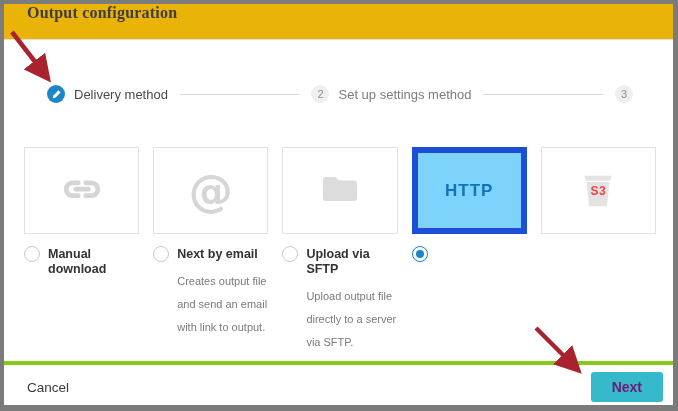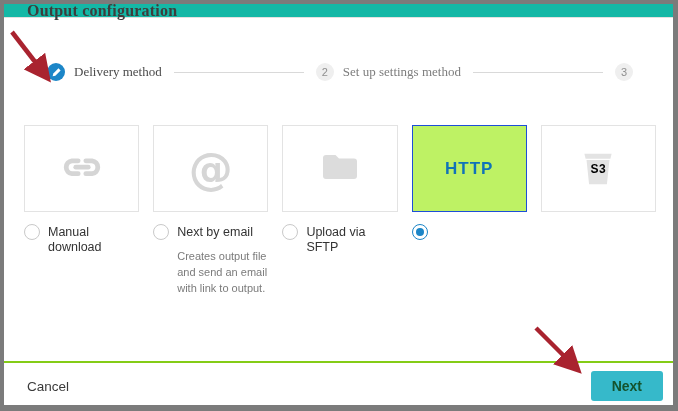--- a/index.html
+++ b/index.html
@@ -7,86 +7,86 @@
   body { font-family:"Liberation Sans", sans-serif; background:#fff; }
 
   .frame {
     position:relative; width:678px; height:411px;
     border:4px solid #7b7b7b; border-right-width:5px; border-bottom-width:6px;
     background:#fff; overflow:hidden;
   }
   .dialog { display:flex; flex-direction:column; width:100%; height:100%; background:#fff; }
 
   .header {
-    background:#14b8a6; border-bottom:1px solid #e2e2e0;
-    height:14px; display:flex; align-items:center; padding-left:23px; flex:0 0 auto;
+    background:#eab308; border-bottom:1px solid #e2e2e0;
+    height:36px; display:flex; align-items:flex-start; padding-left:23px; flex:0 0 auto;
   }
   .header h1 {
     font-family:"Liberation Serif", serif; font-size:16px; font-weight:600; color:#3d3d3d;
     letter-spacing:.2px;
   }
 
   
   .stepper {
     display:flex; align-items:center; margin:45px 40px 0 43px; flex:0 0 auto;
   }
   .step { display:flex; align-items:center; flex:0 0 auto; }
   .step-circle {
     width:18px; height:18px; border-radius:50%; flex:0 0 auto;
     display:flex; align-items:center; justify-content:center;
   }
   .step-circle.blue { background:#1c86c8; }
   .step-circle.gray { background:#efefef; color:#8f8f8f; font-size:11px; }
-  .step-label { margin-left:9px; font-size:13px; color:#7d7d7d; white-space:nowrap;font-family:Liberation Serif, serif; }
+  .step-label { margin-left:9px; font-size:13px; color:#7d7d7d; white-space:nowrap; }
   .step.active .step-label { color:#4a4a4a; }
   .step-line { flex:1 1 auto; height:1px; background:#d9d9d9; margin:0 12px; }
 
   
   .cards, .opts {
     display:grid; grid-template-columns:repeat(5,1fr); gap:14px;
     margin:0 17px 0 20px;
   }
   .cards { margin-top:44px; }
   .card {
     height:87px; background:#fff; border:1px solid #e3e3e3;
     display:flex; align-items:center; justify-content:center; cursor:pointer;
   }
-  .card.selected { background:#bef264; border:1px solid #1d4ed8; }
+  .card.selected { background:#7dd3fc; border:6px solid #1d4ed8; }
   .http-label { color:#1173b8; font-weight:bold; font-size:17px; letter-spacing:1px; }
   .at-glyph { font-size:44px; font-weight:bold; color:#d6d6d6; line-height:1;
               font-family:"DejaVu Sans", sans-serif; }
   .bucket-wrap { position:relative; display:flex; align-items:center; justify-content:center; }
   .bucket-label {
-    position:absolute; color:#000000; font-weight:bold; font-size:12px; letter-spacing:.5px;
+    position:absolute; color:#ef4444; font-weight:bold; font-size:12px; letter-spacing:.5px;
   }
 
   
   .opts { margin-top:12px; }
   .opt { position:relative; padding-left:24px; cursor:pointer; }
   .radio {
     position:absolute; left:0; top:0; width:16px; height:16px; border-radius:50%;
     border:1px solid #c9c9c9; background:#fff;
   }
   .radio.selected { border:1px solid #1b85c7; }
   .radio.selected::after {
     content:""; position:absolute; left:3px; top:3px; width:8px; height:8px;
     border-radius:50%; background:#1b85c7;
   }
-  .opt-title { font-size:12.5px; font-weight:normal; color:#333; line-height:15px; padding-top:1px; }
-  .opt-desc { margin-top:8px; font-size:11px; color:#7b7b7b; line-height:16px; }
+  .opt-title { font-size:12.5px; font-weight:bold; color:#333; line-height:15px; padding-top:1px; }
+  .opt-desc { margin-top:8px; font-size:11px; color:#7b7b7b; line-height:23px; }
 
   
   .footer {
-    margin-top:auto; border-top:2px solid #84cc16; height:44px; flex:0 0 auto;
+    margin-top:auto; border-top:4px solid #84cc16; height:44px; flex:0 0 auto;
     display:flex; align-items:center; justify-content:space-between;
     padding:4px 10px 0 23px;
   }
   .cancel { font-size:13.5px; color:#3a3a3a; cursor:pointer; }
   .next-btn {
-    background:#36b9ca; color:#14532d; border:none; border-radius:3px;
+    background:#36b9ca; color:#701a75; border:none; border-radius:3px;
     font-family:"Liberation Sans", sans-serif; font-size:14px; font-weight:bold;
     padding:7px 21px; cursor:pointer;
   }
 
   .arrow { position:absolute; z-index:5; pointer-events:none; }
 </style>
 </head>
 <body>
 
 <div class="frame">
@@ -156,20 +156,21 @@
         <div class="opt-title">Manual download</div>
       </div>
       <div class="opt">
         <span class="radio"></span>
         <div class="opt-title">Next by email</div>
         <div class="opt-desc">Creates output file and send an email with link to output.</div>
       </div>
       <div class="opt">
         <span class="radio"></span>
         <div class="opt-title">Upload via SFTP</div>
+        <div class="opt-desc">Upload output file directly to a server via SFTP.</div>
       </div>
       <div class="opt">
         <span class="radio selected"></span>
       </div>
     </div>
 
     <div class="footer">
       <span class="cancel">Cancel</span>
       <button class="next-btn">Next</button>
     </div>

